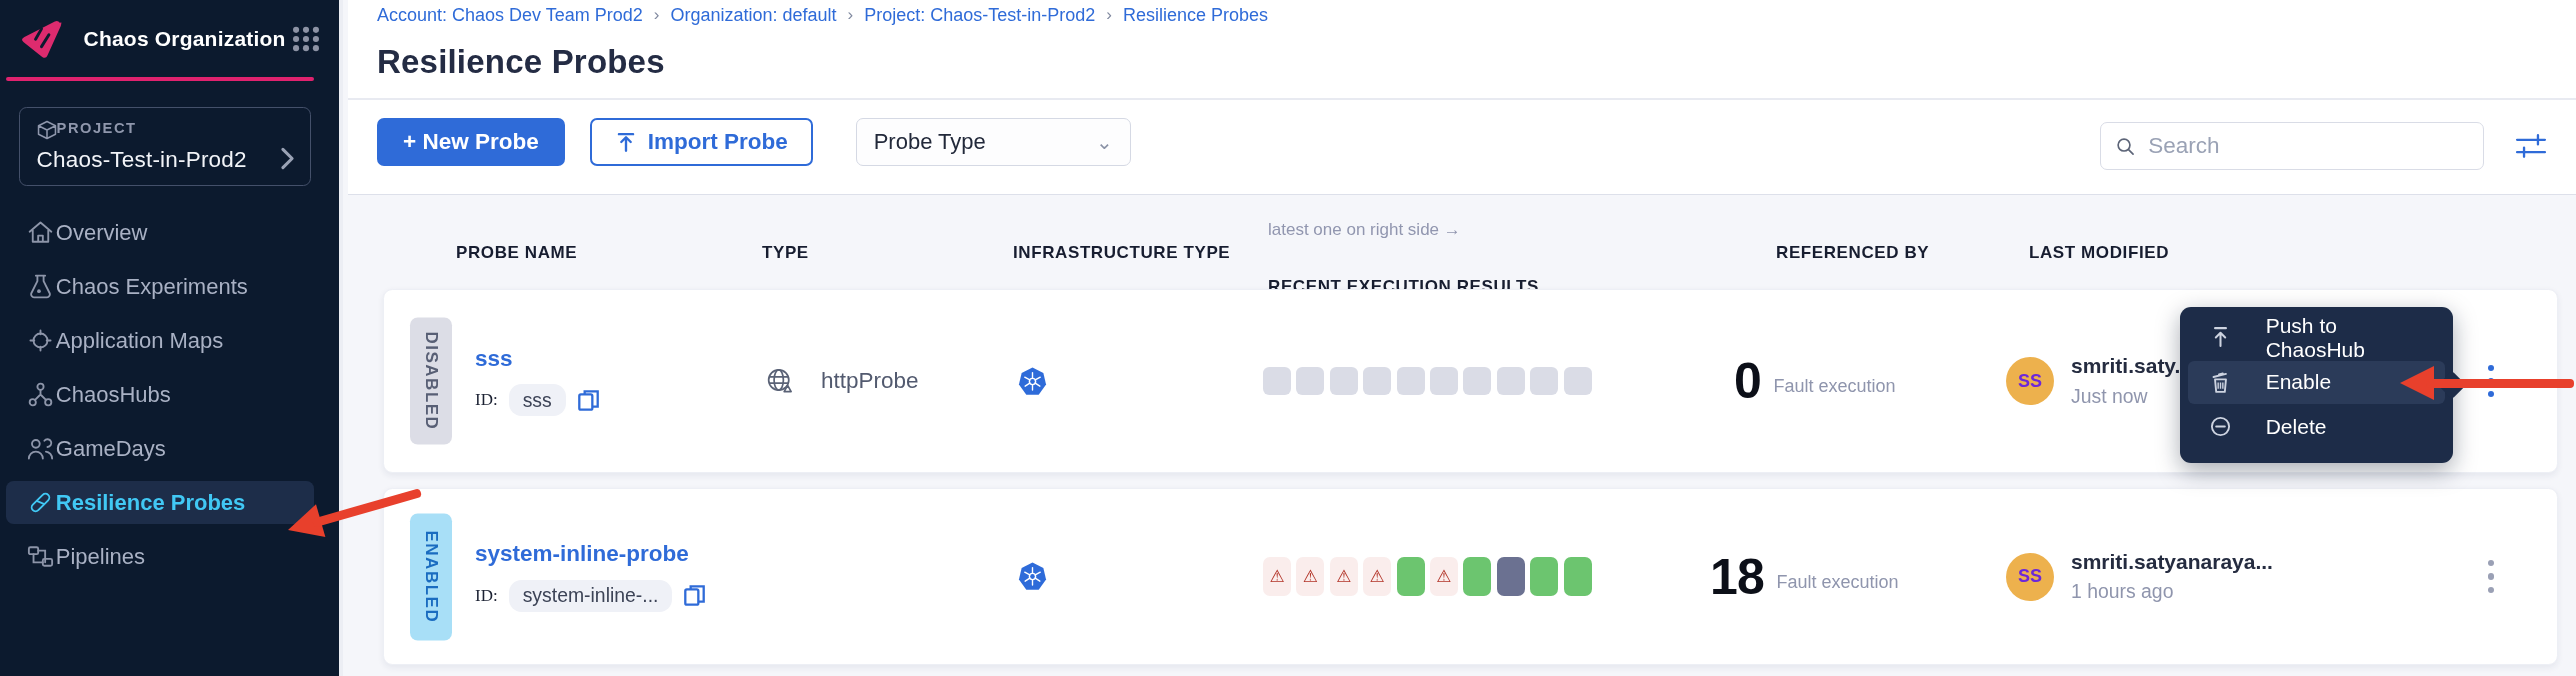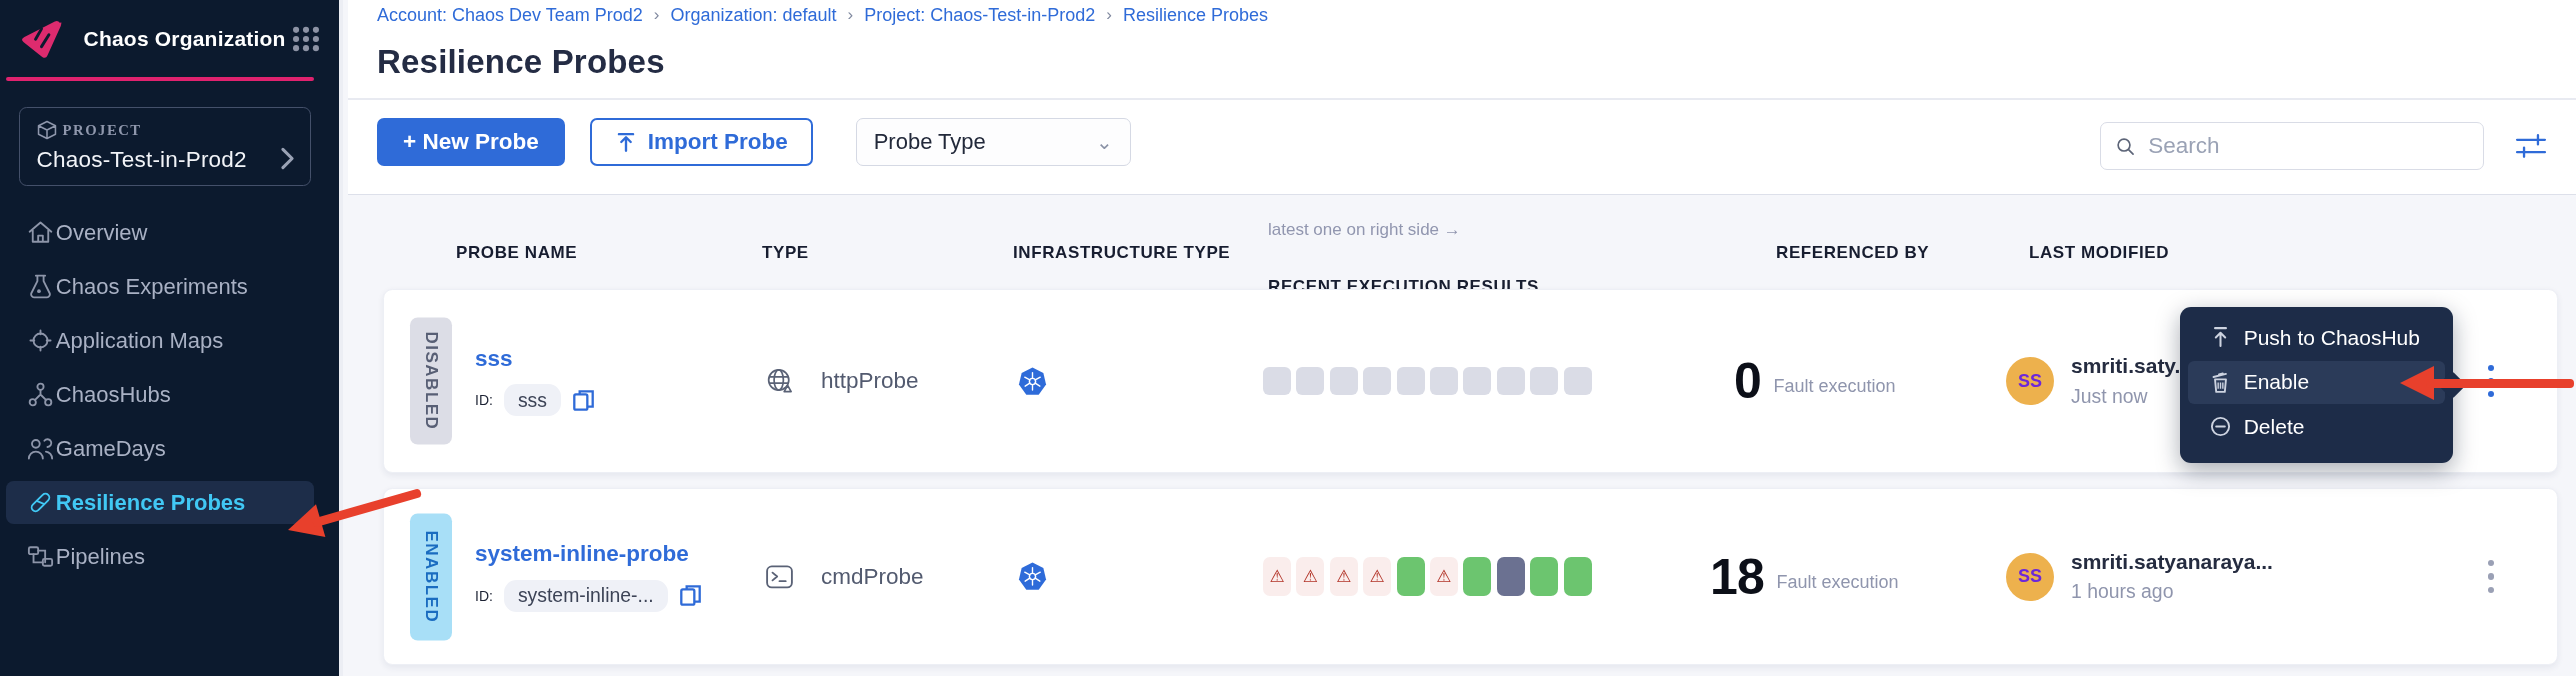--- a/index.html
+++ b/index.html
@@ -8,21 +8,21 @@
   .app { position:relative; width:2576px; height:676px; }
 
   
   .sidebar { position:absolute; left:0; top:0; width:343px; height:676px; background:#0c1a2e; border-right:4.6px solid #eceef4; }
   .side-head { position:absolute; left:0; top:0; width:100%; height:77px; display:flex; align-items:center; padding:0 18.6px; }
   .logo { width:45px; height:43px; flex:none; }
   .app-title { color:#ffffff; font-size:21px; font-weight:bold; margin-left:20px; letter-spacing:0.2px; flex:1; }
   .grid-icon { width:28px; height:26px; flex:none; }
   .pink-rule { position:absolute; left:6.2px; top:77px; width:308px; height:3.9px; background:#e0226e; border-radius:2.3px; }
   .project-card { position:absolute; left:18.6px; top:107px; width:292px; height:79px; border:1.5px solid #44506a; border-radius:7.7px; padding:12.4px 15.5px 0 17px; }
-  .project-top { display:flex; align-items:center; gap:6px;font-family:Liberation Serif, serif; }
+  .project-top { display:flex; gap:0; }
   .project-label { color:#8f97ac; font-size:14.7px; font-weight:bold; letter-spacing:1.5px; }
   .project-name { color:#f2f4f8; font-size:22.5px; margin-top:7px; letter-spacing:0.2px; }
   .project-chev { position:absolute; right:14px; top:39px; width:17px; height:23px; }
   .nav { position:absolute; left:6.2px; top:211px; width:308px; }
   .nav-item { position:relative; height:43px; margin-bottom:11px; display:flex; align-items:center; padding-left:18.6px; border-radius:7.7px; cursor:pointer; }
   .nav-item .nav-label { color:#a9b1c4; font-size:22px; }
   .nav-item.active { background:#1d2d49; }
   .nav-item.active .nav-label { color:#41c8f4; font-weight:bold; }
   .nav-icon { width:31px; height:31px; flex:none; }
 
@@ -54,21 +54,21 @@
   .col { position:absolute; top:0; height:100%; display:flex; align-items:center; }
 
   .vbadge { position:absolute; left:25.6px; top:50%; transform:translateY(-50%); width:42px; height:127px; border-radius:7.7px; display:flex; align-items:center; justify-content:center; }
   .vbadge span { writing-mode:vertical-rl; font-size:17px; font-weight:bold; letter-spacing:1.5px; }
   .vbadge.disabled { background:#dcdde6; } .vbadge.disabled span { color:#585f75; }
   .vbadge.enabled { background:#a8dff7; } .vbadge.enabled span { color:#1a6cc0; }
 
   .nameblock { left:91px; flex-direction:column; align-items:flex-start; justify-content:center; gap:12.4px; }
   .probe-name { color:#2f6bd8; font-size:22.5px; font-weight:bold; cursor:pointer; }
   .idrow { display:flex; align-items:center; gap:11px; }
-  .id-label { font-size:14px; color:#1c2233; }
+  .id-label { font-size:17px; color:#1c2233;font-family:Liberation Serif, serif; }
   .id-pill { background:#eff1f7; border-radius:12.4px; padding:4.6px 14px; font-size:19.4px; color:#3c4356; }
   .copy-icon { width:23px; height:25px; cursor:pointer; }
 
   .typecol { left:380px; gap:26px; }
   .type-text { font-size:22.5px; color:#525a6f; }
   .infracol { left:633px; }
   .cellscol { left:879px; gap:5.4px; }
   .cell { width:28px; border-radius:6.2px; }
   .r1 .cell { height:28px; } .r2 .cell { height:39px; border-radius:7px; }
   .cell.empty { background:#dadce6; }
@@ -84,21 +84,21 @@
   .mod-user { font-size:21px; font-weight:bold; color:#252c40; white-space:nowrap; }
   .r1 .mod-user { max-width:120px; overflow:hidden; }
   .mod-time { font-size:19.4px; color:#8f95ad; }
   .kebab { left:2104px; flex-direction:column; gap:7px; justify-content:center; cursor:pointer; }
   .kebab i { width:6.2px; height:6.2px; border-radius:50%; display:block; }
   .kebab.blue i { background:#2f6bd8; } .kebab.gray i { background:#9aa0b5; }
 
   
   .ctx-menu { position:absolute; left:2180px; top:307px; width:273px; height:156px; background:#1d2c48; border-radius:11px; box-shadow:0 7.7px 23px rgba(10,20,40,0.35); z-index:50; padding:7.7px 0; }
   .ctx-caret { position:absolute; right:-8.5px; top:68px; width:20px; height:20px; background:#1d2c48; transform:rotate(45deg); border-radius:3.1px; }
-  .ctx-item { height:43px; display:flex; align-items:center; gap:11px; padding:0 20px; color:#fff; font-size:21px; cursor:pointer; margin:1.5px 7.7px; border-radius:6.2px; }
+  .ctx-item { height:43px; display:flex; align-items:center; gap:33px; padding:0 20px; color:#fff; font-size:21px; cursor:pointer; margin:1.5px 7.7px; border-radius:6.2px; }
   .ctx-item.hl { background:#2b3b59; }
   .ctx-ic { width:25px; height:25px; flex:none; }
 
   
   .ann { position:absolute; z-index:60; pointer-events:none; }
   .annA { left:288px; top:513px; width:138px; height:34px; transform:rotate(-16deg); transform-origin:0 50%; }
   .annB { left:2400px; top:366px; width:174px; height:34px; }
   .ann .shaft { position:absolute; left:26px; top:13px; right:0; height:8.5px; background:#e8402c; border-radius:3.9px; }
   .ann .head { position:absolute; left:0; top:0; width:0; height:0; border-top:17px solid transparent; border-bottom:17px solid transparent; border-right:34px solid #e8402c; }
 </style>
@@ -325,27 +325,20 @@
         <div class="probe-name">system-inline-probe</div>
         <div class="idrow">
           <span class="id-label">ID:</span>
           <span class="id-pill">system-inline-...</span>
           <svg class="copy-icon" viewBox="0 0 30 32">
             <rect x="3" y="8" width="17" height="20" rx="2" fill="#fff" stroke="#2f6bd8" stroke-width="3"></rect>
             <path d="M10 8 V4 h17 v20 h-7" fill="none" stroke="#2f6bd8" stroke-width="3"></path>
           </svg>
         </div>
       </div>
-      <div class="col typecol">
-        <svg width="31" height="31" viewBox="0 0 40 40">
-          <rect x="4" y="7" width="32" height="27" rx="6" fill="none" stroke="#5a6276" stroke-width="2.4"></rect>
-          <path d="M11 15 l6 5 l-6 5 M20 26 h8" fill="none" stroke="#5a6276" stroke-width="2.4" stroke-linecap="round" stroke-linejoin="round"></path>
-        </svg>
-        <span class="type-text">cmdProbe</span>
-      </div>
       <div class="col infracol">
         <svg width="31" height="31" viewBox="0 0 40 40">
           <path d="M20 2 L34 9 L37.5 24 L28 37 H12 L2.5 24 L6 9 Z" fill="#2e6bd9"></path>
           <circle cx="20" cy="20" r="4" fill="none" stroke="#fff" stroke-width="1.8"></circle>
           <g stroke="#fff" stroke-width="1.8" stroke-linecap="round">
             <path d="M20 16 V8.5 M23.5 18 L30 14.5 M23.5 22 L29.5 26 M20 24 V31 M16.5 22 L10.5 26 M16.5 18 L10 14.5"></path>
           </g>
         </svg>
       </div>
       <div class="col cellscol">

